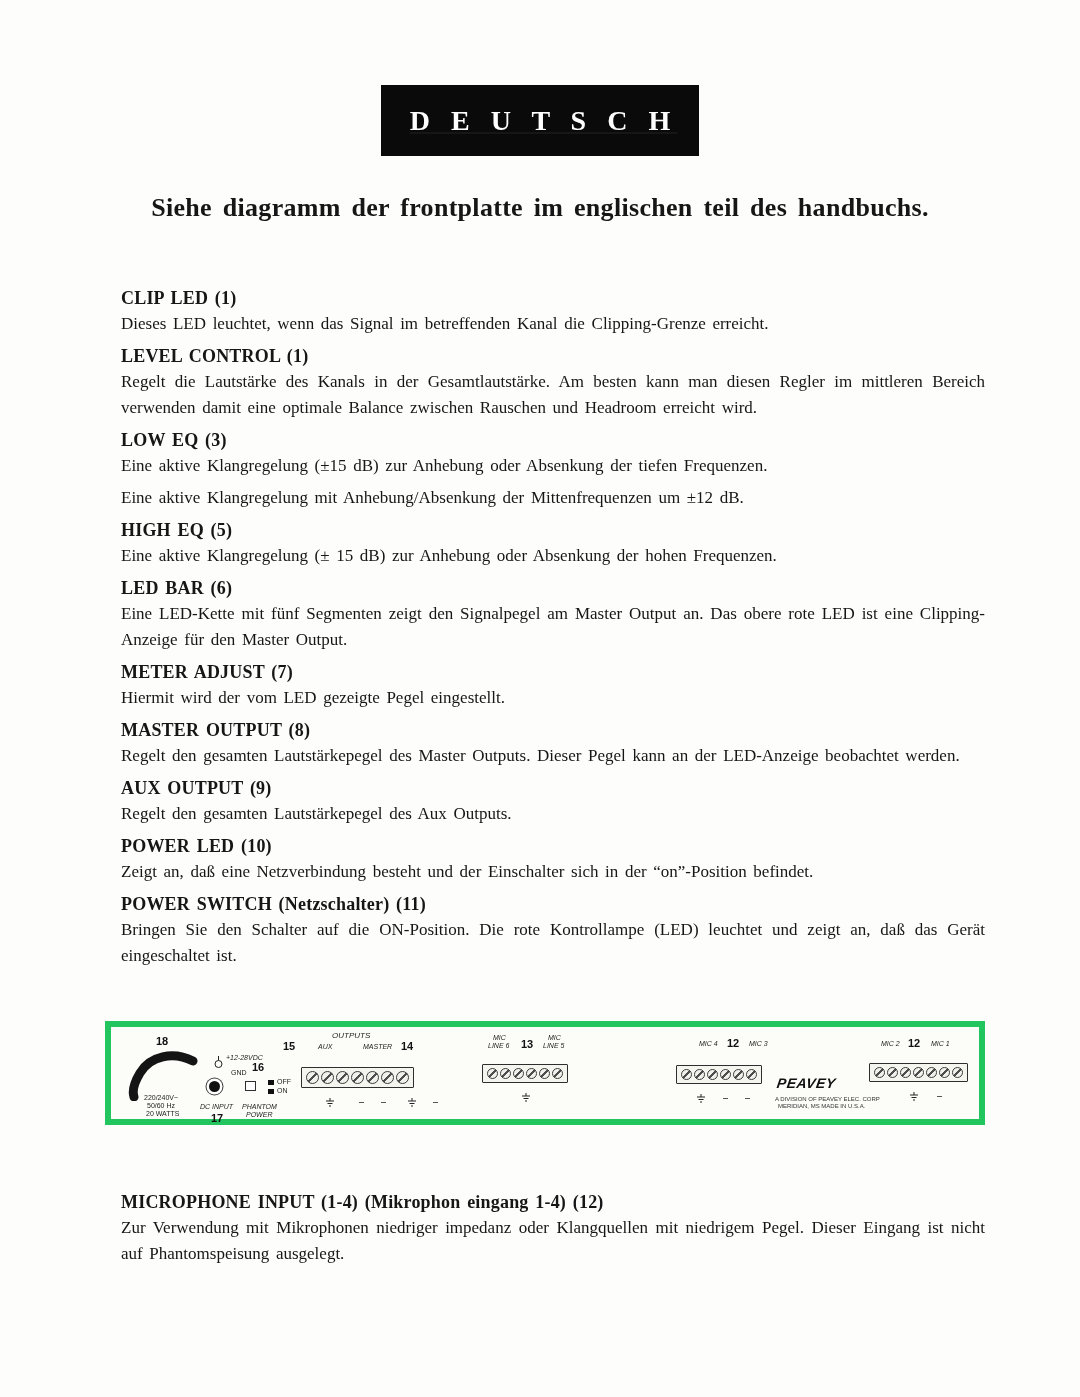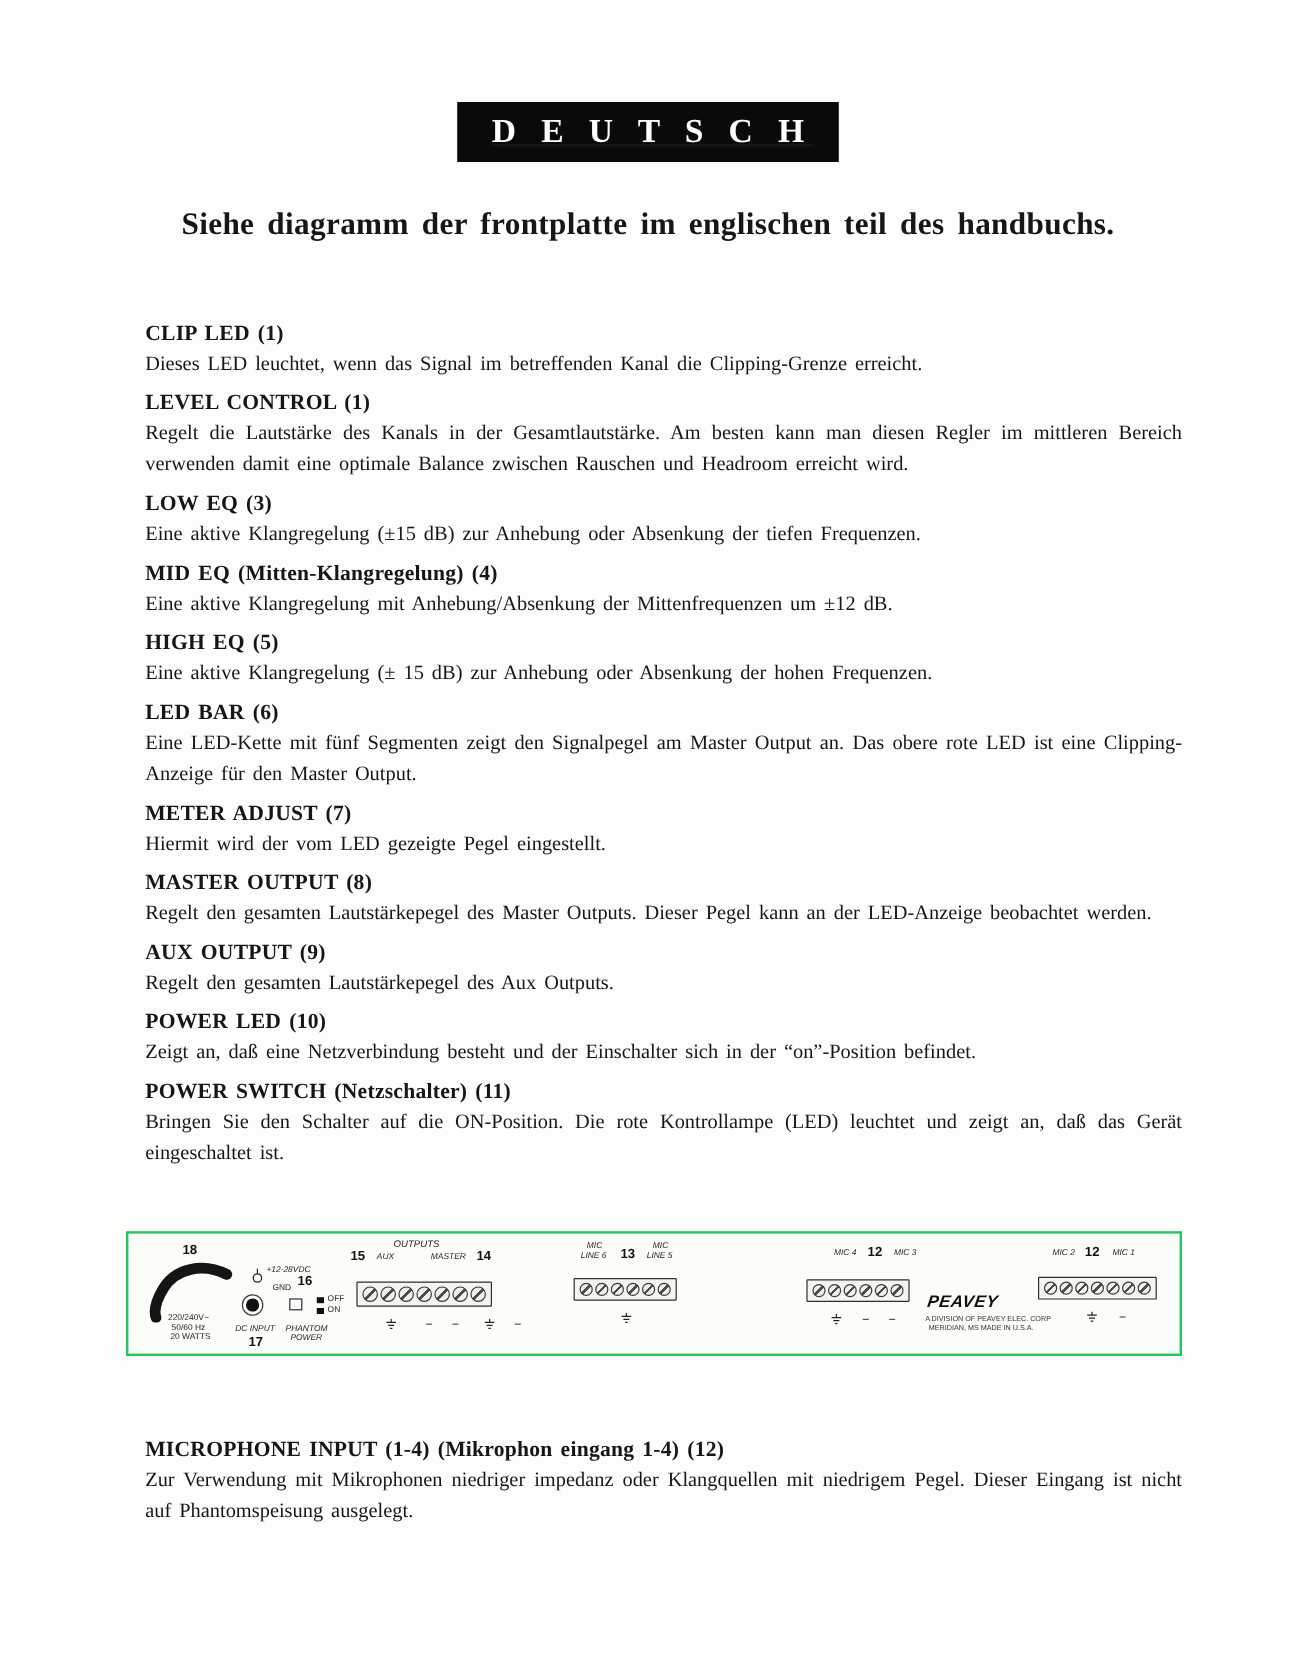--- a/index.html
+++ b/index.html
@@ -5,21 +5,21 @@
 <style>
   * { box-sizing: border-box; }
   html, body { margin: 0; padding: 0; background: #d9d9d9; }
   .page {
     width: 1080px; height: 1397px; margin: 0 auto; position: relative;
     background: #fdfdfb; color: #161616;
     font-family: "Liberation Serif", serif;
     padding-top: 85px; overflow: hidden;
   }
   .banner {
-    width: 318px; height: 50px; margin: 0 auto; background: #0a0a0a;
+    width: 318px; height: 71px; margin: 0 auto; background: #0a0a0a;
     display: flex; align-items: center; justify-content: center; text-decoration: underline;
   }
   .banner-text {
     color: #ffffff; font-size: 28px; font-weight: bold;
     letter-spacing: 7px; padding-left: 7px; white-space: nowrap;
   }
   .heading {
     margin: 36px 60px 0; text-align: center;
     font-size: 26px; font-weight: bold; letter-spacing: 0.3px; word-spacing: 4px;
     line-height: 31px;
@@ -30,21 +30,21 @@
     margin: 0; font-size: 18px; font-weight: bold; line-height: 26px;
     letter-spacing: 0.2px; word-spacing: 2px;
   }
   .sec-body {
     margin: 0; font-size: 17px; line-height: 26px; text-align: justify;
     word-spacing: 0.14em;
   }
   
   .diagram {
     position: relative; margin-top: 52px; width: 880px; height: 104px;
-    border: 2px solid #22c55e; background: #fcfcf9;
+    border: 6px solid #22c55e; background: #fcfcf9;
     font-family: "Liberation Sans", sans-serif;
   }
   .abs { position: absolute; }
   .dtiny {
     position: absolute; font-size: 7px; color: #222; white-space: nowrap;
     font-family: Liberation Sans, sans-serif;
   }
   .d8 { font-size: 8px; }
   .dmicro { position: absolute; font-size: 6px; color: #333; white-space: nowrap; }
   .em { font-style: italic; }
@@ -98,21 +98,20 @@
       <h2 class="sec-title">LEVEL CONTROL (1)</h2>
       <p class="sec-body">Regelt die Lautstärke des Kanals in der Gesamtlautstärke. Am besten kann man diesen Regler im mittleren Bereich verwenden damit eine optimale Balance zwischen Rauschen und Headroom erreicht wird.</p>
     </section>
 
     <section class="sec">
       <h2 class="sec-title">LOW EQ (3)</h2>
       <p class="sec-body">Eine aktive Klangregelung (±15 dB) zur Anhebung oder Absenkung der tiefen Frequenzen.</p>
     </section>
 
     <section class="sec">
-      <h2 class="sec-title">MID EQ (Mitten-Klangregelung) (4)</h2>
       <p class="sec-body">Eine aktive Klangregelung mit Anhebung/Absenkung der Mittenfrequenzen um ±12 dB.</p>
     </section>
 
     <section class="sec">
       <h2 class="sec-title">HIGH EQ (5)</h2>
       <p class="sec-body">Eine aktive Klangregelung (± 15 dB) zur Anhebung oder Absenkung der hohen Frequenzen.</p>
     </section>
 
     <section class="sec">
       <h2 class="sec-title">LED BAR (6)</h2>
@@ -169,21 +168,21 @@
       <span class="dtiny" style="left:166px;top:51px">OFF</span>
       <span class="sw-mark" style="left:157px;top:62px"></span>
       <span class="dtiny" style="left:166px;top:60px">ON</span>
 
       <span class="dtiny em" style="left:89px;top:76px">DC INPUT</span>
       <span class="dnum" style="left:100px;top:85px">17</span>
       <span class="dtiny em" style="left:131px;top:76px">PHANTOM</span>
       <span class="dtiny em" style="left:135px;top:84px">POWER</span>
 
       <span class="dtiny em d8" style="left:221px;top:4px">OUTPUTS</span>
-      <span class="dnum" style="left:185px;top:13px">15</span>
+      <span class="dnum" style="left:172px;top:13px">15</span>
       <span class="dtiny em" style="left:207px;top:16px">AUX</span>
       <span class="dtiny em" style="left:252px;top:16px">MASTER</span>
       <span class="dnum" style="left:290px;top:13px">14</span>
       <div class="tblock" style="left:190px;top:40px">
           <span class="screw"></span>
           <span class="screw"></span>
           <span class="screw"></span>
           <span class="screw"></span>
           <span class="screw"></span>
           <span class="screw"></span>

